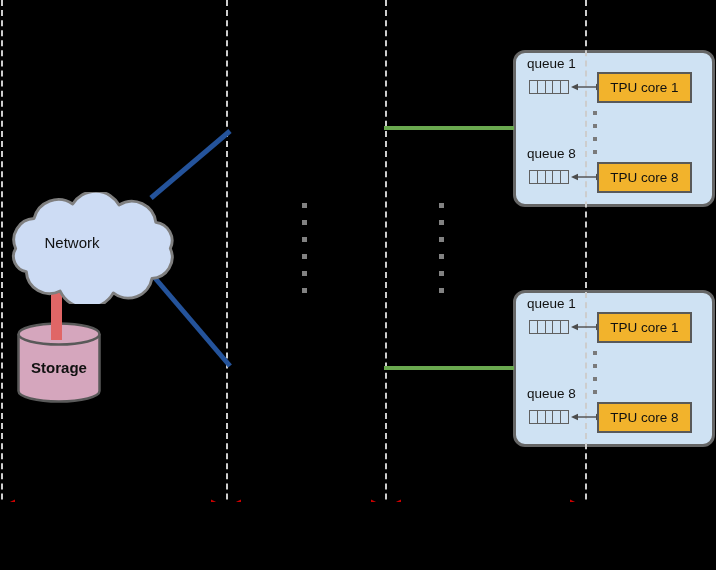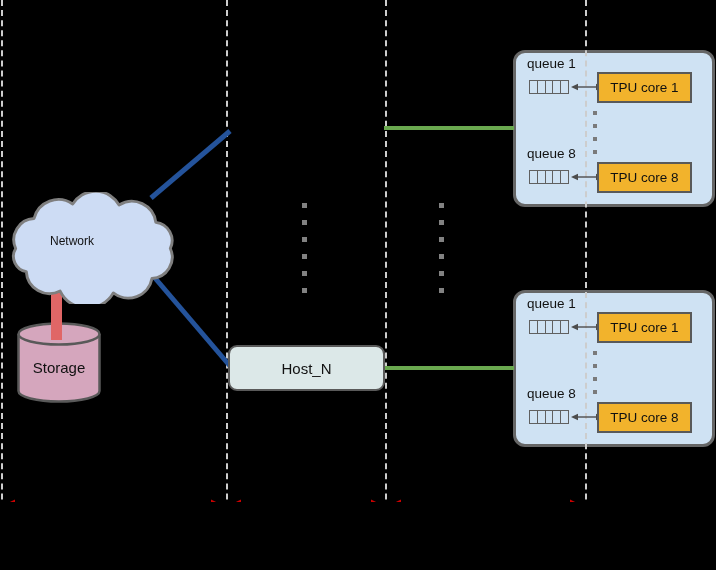--- a/index.html
+++ b/index.html
@@ -37,25 +37,25 @@
     border-radius:9px;display:flex;align-items:center;justify-content:center;
     font-size:15px;color:#111;z-index:3;
   }
   
   .green-link{position:absolute;left:384px;width:130px;height:4px;background:var(--host-tpu-link,#6aa84f);z-index:3;}
   #blue-links{position:absolute;left:0;top:0;z-index:3;}
   #blue-links line{stroke:var(--network-link,#24539b);stroke-width:5;}
   
   #cloud-svg{position:absolute;left:6px;top:192px;z-index:5;}
   #cloud-svg path{fill:var(--cloud-fill,#cddcf4);stroke:var(--cloud-border,#7f7f7f);stroke-width:3;stroke-linejoin:round;}
-  .network-label{position:absolute;left:12px;top:234px;width:120px;text-align:center;font-size:12px;color:#111;z-index:6;}
+  .network-label{position:absolute;left:12px;top:234px;width:120px;text-align:center;font-size:15px;color:#111;z-index:6;}
   .storage-link{position:absolute;left:51px;top:287px;width:11px;height:53px;background:var(--storage-link,#e06666);z-index:4;}
   #cyl-svg{position:absolute;left:15px;top:321px;z-index:3;}
   #cyl-svg .cyl{fill:var(--storage-fill,#d5a6bd);stroke:var(--storage-border,#595959);stroke-width:2.5;}
-  .storage-label{position:absolute;left:15px;top:359px;width:88px;text-align:center;font-size:15px;color:#111;z-index:4;}
+  .storage-label{position:absolute;left:15px;top:359px;width:88px;text-align:center;font-size:15px;color:#111;z-index:4;font-weight:bold;}
   
   .mid-dots{position:absolute;top:203px;display:flex;flex-direction:column;z-index:3;}
   .mid-dots .dot{width:5px;height:5px;background:#828282;margin-bottom:12px;}
   
   #dim-svg{position:absolute;left:0;top:498px;z-index:3;}
   #dim-svg line{stroke:var(--dimension-line,#cc0000);stroke-width:1.6;}
   .dim-arrow{fill:var(--dimension-line,#cc0000);}
 </style>
 </head>
 <body>
@@ -145,21 +145,20 @@
   </div>
 
   <svg id="blue-links" width="716" height="570">
     <line x1="151" y1="198" x2="230" y2="131"></line>
     <line x1="149" y1="271" x2="230" y2="366"></line>
   </svg>
 
   <div class="green-link" style="top:126px"></div>
   <div class="green-link" style="top:366px"></div>
 
-  <div class="host-box" style="top:345px;height:46px">Host_N</div>
 
   <div class="mid-dots" style="left:302px">
     <div class="dot"></div>
       <div class="dot"></div>
       <div class="dot"></div>
       <div class="dot"></div>
       <div class="dot"></div>
       <div class="dot"></div>
   </div>
   <div class="mid-dots" style="left:439px">

